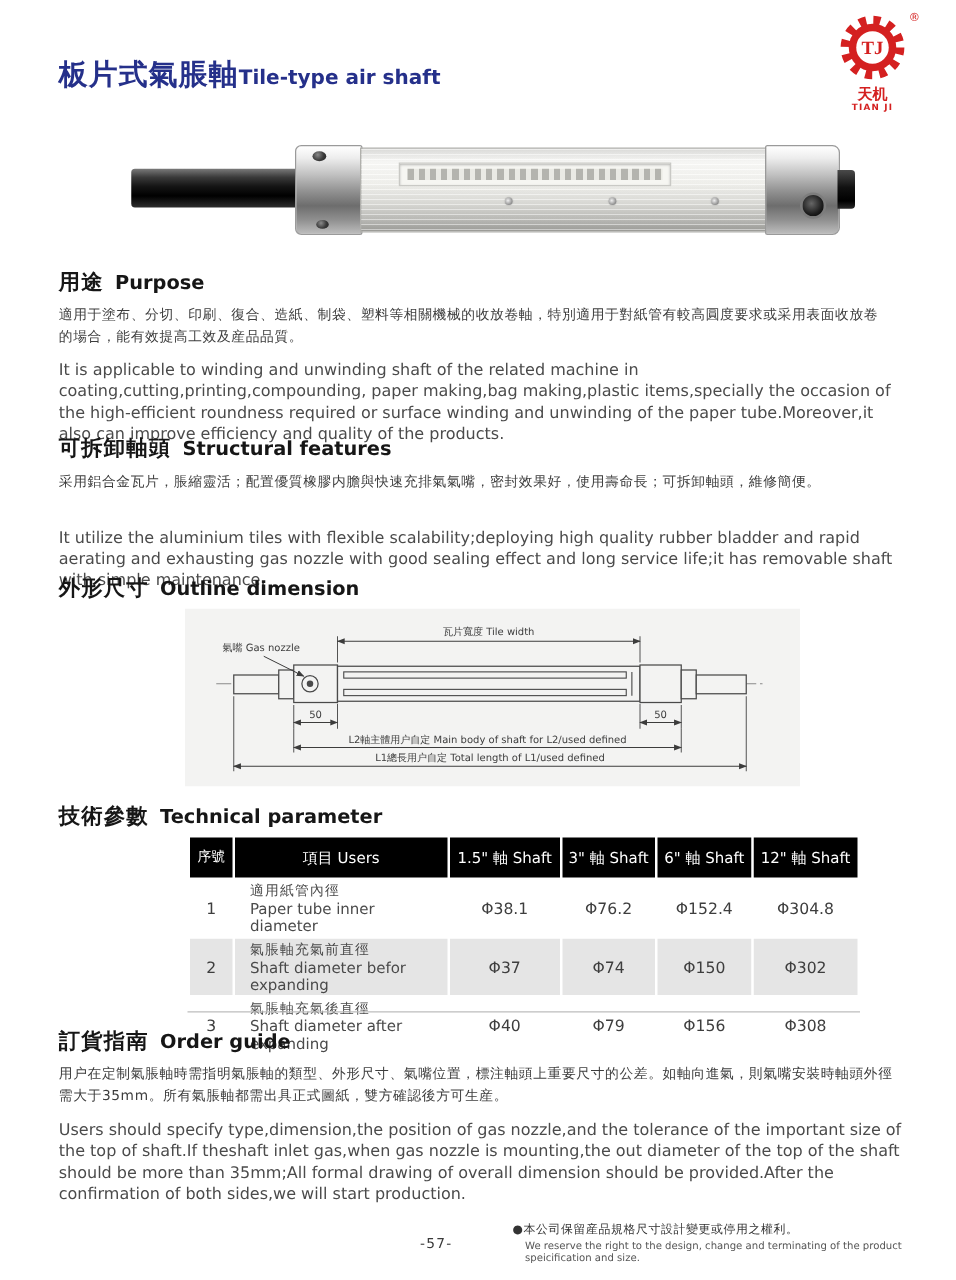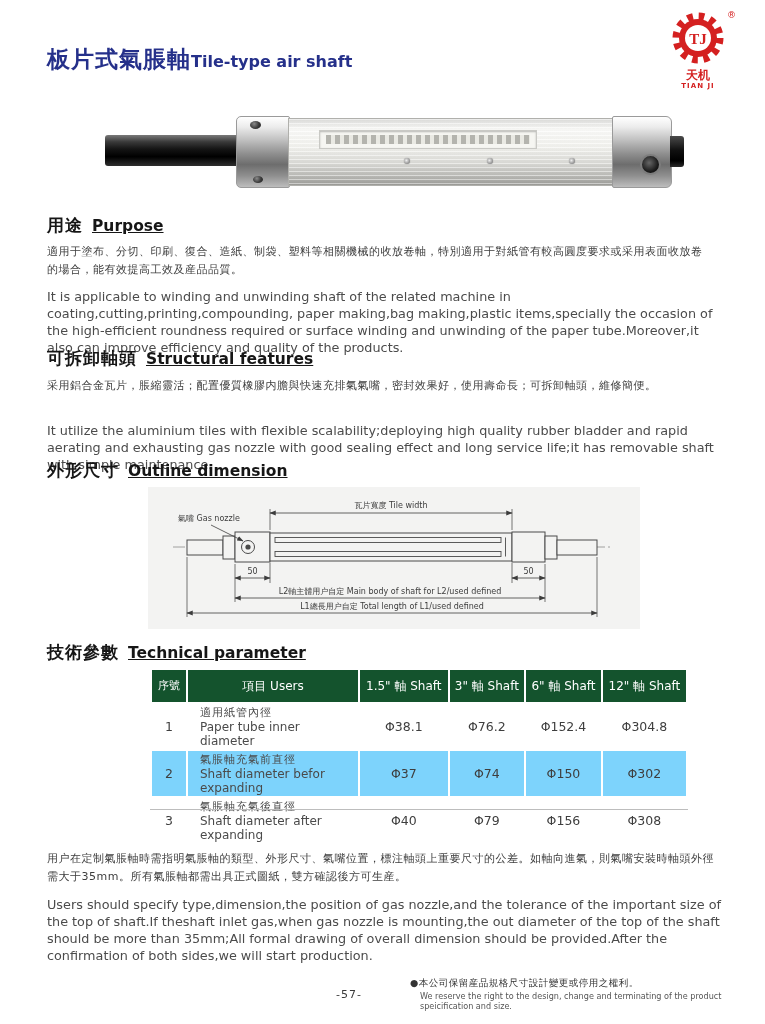--- a/index.html
+++ b/index.html
@@ -44,37 +44,37 @@
   .photo .strip::after { content:""; position:absolute; left:6px; right:6px; top:4px; bottom:4px;
     background:repeating-linear-gradient(90deg,#b4b4ae 0 5px,#eaeae4 5px 9px); }
   .photo .dot { position:absolute; top:39px; width:6px; height:6px; border-radius:50%;
     background:radial-gradient(circle at 40% 40%, #f0f0f0, #8c8c8c 70%); box-shadow:0 0 1px #777; }
   .photo .d1{left:115px;} .photo .d2{left:198px;} .photo .d3{left:280px;} .photo .d4{left:362px;}
   .photo .stub { position:absolute; left:570px; top:28px; width:14px; height:31px;
     background:linear-gradient(180deg,#4a4a4a,#111 45%,#000 80%,#2a2a2a); border-radius:0 3px 3px 0; }
   
   .sec-head { position:absolute; left:47px; display:flex; align-items:baseline; gap:9px; }
   .sec-head .zh { font-size:17px; font-weight:bold; color:#161616; letter-spacing:1px; }
-  .sec-head .en { font-size:15.5px; font-weight:bold; color:#161616;text-decoration:underline; }
+  .sec-head .en { font-size:15.5px; font-weight:bold; color:#161616; }
   .para { position:absolute; left:47px; color:#424242; }
   .para.zh { font-size:11px; line-height:1.6; letter-spacing:.5px; color:#3d3d3d; }
   .para.en { font-size:12.8px; line-height:1.32; color:#4b4b4b; }
   
   .drawing { position:absolute; left:148px; top:487px; width:492px; height:142px; background:#f3f3f2; }
   .drawing svg { display:block; }
   .drawing text { font-family:"DejaVu Sans","Liberation Sans",sans-serif; fill:#3c3c3c; }
   
   .tech-table { position:absolute; left:150px; top:668px; width:538px;
     border-collapse:separate; border-spacing:2px 2px; }
-  .tech-table th { background:#14532d; color:#ffffff; font-weight:normal;
+  .tech-table th { background:#000000; color:#ffffff; font-weight:normal;
     font-size:12px; height:30px; text-align:center; vertical-align:middle; }
   .tech-table th.no { width:26px; font-size:11px; line-height:1.15; padding:0 4px; word-break:break-all; }
   .tech-table td { vertical-align:middle; height:33px; font-size:12.5px; color:#3e3e3e; text-align:center;
     background:#ffffff; }
-  .tech-table tr.alt td { background:#7dd3fc; }
+  .tech-table tr.alt td { background:#e5e5e5; }
   .tech-table td.item { text-align:left; padding-left:12px; }
   .tech-table td.item .izh { font-size:11px; color:#4a4a4a; letter-spacing:1px; }
   .tech-table td.item .ien { font-size:12px; color:#4a4a4a; }
   .table-underline { position:absolute; left:150px; top:809px; width:538px; border-bottom:1px solid #bdbdbd; }
   
   .page-num { position:absolute; left:336px; top:988px; font-size:11px; color:#3a3a3a; letter-spacing:1px; }
   .foot-note { position:absolute; left:410px; top:977px; width:336px; color:#333; }
   .foot-note .nzh { font-size:9.5px; letter-spacing:.5px; }
   .foot-note .nen { font-size:8.1px; color:#555; padding-left:10px; margin-top:1px; }
 </style>
@@ -249,20 +249,24 @@
       </td>
       <td>Φ40</td>
       <td>Φ79</td>
       <td>Φ156</td>
       <td>Φ308</td>
     </tr>
   </tbody>
     </table>
   <div class="table-underline"></div>
 
+  <div class="sec-head" style="top:821px;">
+    <span class="zh">訂貨指南</span>
+    <span class="en">Order guide</span>
+  </div>
   <div class="para zh" style="top:850px; width:672px;">用户在定制氣脹軸時需指明氣脹軸的類型、外形尺寸、氣嘴位置，標注軸頭上重要尺寸的公差。如軸向進氣，則氣嘴安裝時軸頭外徑需大于35mm。所有氣脹軸都需出具正式圖紙，雙方確認後方可生産。</div>
   <div class="para en" style="top:897px; width:676px;">Users should specify type,dimension,the position of gas nozzle,and the tolerance of the important size of the top of shaft.If theshaft inlet gas,when gas nozzle is mounting,the out diameter of the top of the shaft should be more than 35mm;All formal drawing of overall dimension should be provided.After the confirmation of both sides,we will start production.</div>
 
   <div class="page-num">-57-</div>
   <div class="foot-note">
     <div class="nzh">
       <span>●</span><span>本公司保留産品規格尺寸設計變更或停用之權利。</span>
     </div>
     <div class="nen">We reserve the right to the design, change and terminating of the product speicification and size.</div>
   </div>

